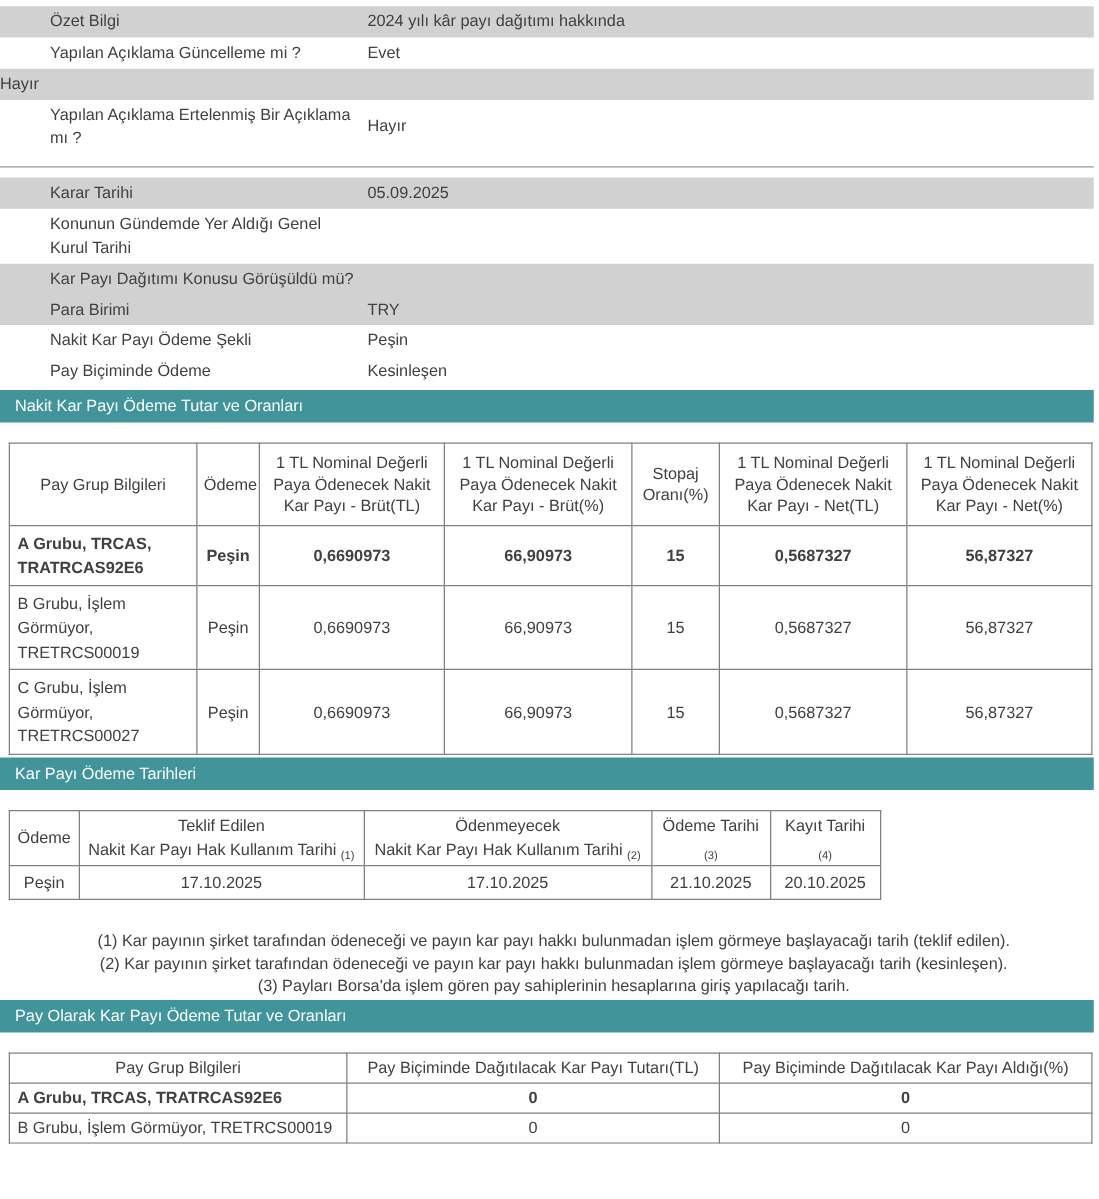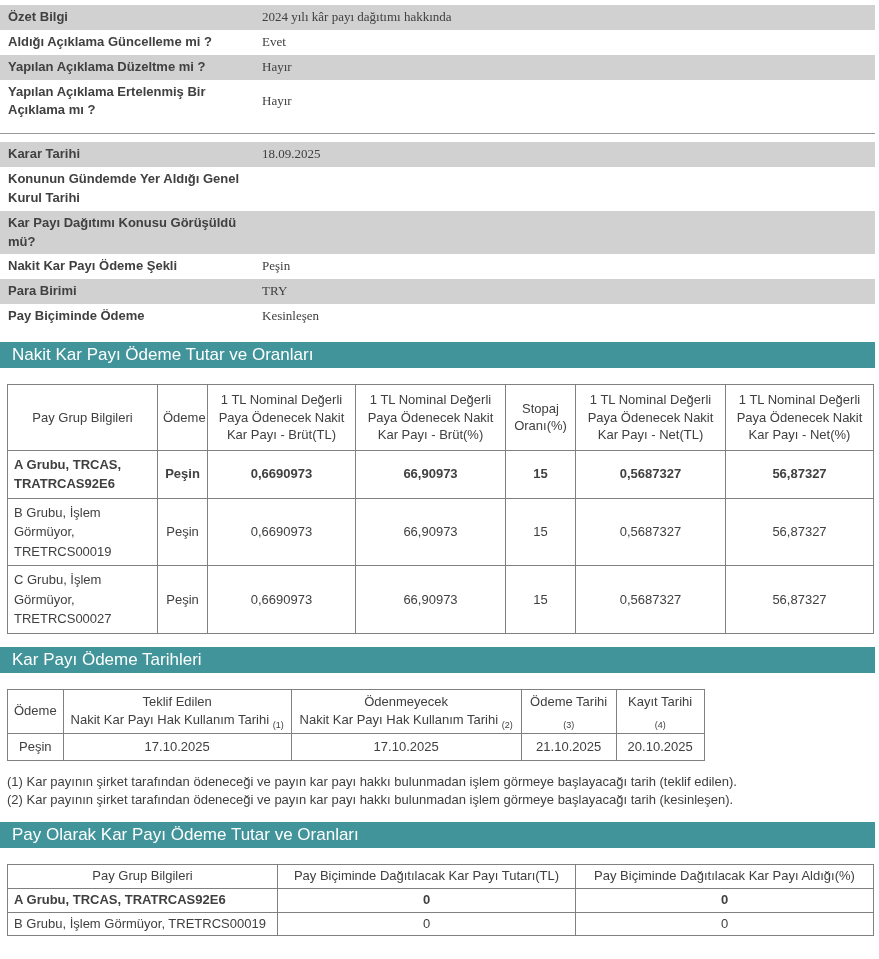--- a/index.html
+++ b/index.html
@@ -12,35 +12,35 @@
     width: 879px;
   }
   .page { width: 879px; padding-top: 5px; }
 
   
   .kv-row { display: flex; width: 875px; align-items: center; }
   .kv-row.gray { background: #d1d1d1; }
   .kv-label {
     width: 262px; box-sizing: border-box;
     padding: 3px 10px 3px 8px;
-    font-weight: bold; line-height: 1.45;
-  }
-  .kv-value { flex: 1; padding: 3px 0; line-height: 1.45; font-family: Liberation Serif, serif; }
+    font-weight: normal; line-height: 1.45; margin-left: 32px;
+  }
+  .kv-value { flex: 1; padding: 3px 0; line-height: 1.45; }
 
   .separator {
     width: 875px; border-top: 1px solid #9a9a9a;
     margin: 10px 0 8px 0; height: 0;
   }
 
   
   .section-band {
     width: 875px; box-sizing: border-box;
     background: #40949a; color: #ffffff;
-    padding: 6px 12px; margin-top: 13px;
-    font-size: 17px; line-height: 14px;
+    padding: 6px 12px; margin-top: 2px;
+    font-size: 13px; line-height: 14px;
   }
 
   table {
     border-collapse: collapse;
     margin: 16px 0 0 7px;
     color: #404040;
     font-size: 13px;
   }
   th, td {
     border: 1px solid #808080;
@@ -56,64 +56,63 @@
 
   .t1 { width: 866px; table-layout: fixed; }
   .t1 th { line-height: 1.35; padding: 6px 5px; }
 
   .t2 th { line-height: 1.45; padding: 3px 6px; }
   .t2 td { padding: 3px 6px; }
 
   .t3 { width: 866px; table-layout: fixed; }
   .t3 th, .t3 td { padding: 3px 6px; line-height: 1.3; }
 
-  .footnotes { margin: 12px 0 0 7px; }
+  .footnotes { margin: 24px 0 0 7px; text-align: center; }
   .footnote { line-height: 18px; margin: 0; }
 </style>
 </head>
 <body>
 
 <div class="page">
 
   <div class="kv-row gray">
     <div class="kv-label">Özet Bilgi</div>
     <div class="kv-value">2024 yılı kâr payı dağıtımı hakkında</div>
   </div>
   <div class="kv-row">
-    <div class="kv-label">Aldığı Açıklama Güncelleme mi ?</div>
+    <div class="kv-label">Yapılan Açıklama Güncelleme mi ?</div>
     <div class="kv-value">Evet</div>
   </div>
   <div class="kv-row gray">
-    <div class="kv-label">Yapılan Açıklama Düzeltme mi ?</div>
     <div class="kv-value">Hayır</div>
   </div>
   <div class="kv-row">
     <div class="kv-label">Yapılan Açıklama Ertelenmiş Bir Açıklama mı ?</div>
     <div class="kv-value">Hayır</div>
   </div>
 
   <div class="separator"></div>
 
   <div class="kv-row gray">
     <div class="kv-label">Karar Tarihi</div>
-    <div class="kv-value">18.09.2025</div>
+    <div class="kv-value">05.09.2025</div>
   </div>
   <div class="kv-row">
     <div class="kv-label">Konunun Gündemde Yer Aldığı Genel Kurul Tarihi</div>
   </div>
   <div class="kv-row gray">
     <div class="kv-label">Kar Payı Dağıtımı Konusu Görüşüldü mü?</div>
+  </div>
+  <div class="kv-row gray">
+    <div class="kv-label">Para Birimi</div>
+    <div class="kv-value">TRY</div>
   </div>
   <div class="kv-row">
     <div class="kv-label">Nakit Kar Payı Ödeme Şekli</div>
     <div class="kv-value">Peşin</div>
-  </div>
-  <div class="kv-row gray">
-    <div class="kv-label">Para Birimi</div>
-    <div class="kv-value">TRY</div>
   </div>
   <div class="kv-row">
     <div class="kv-label">Pay Biçiminde Ödeme</div>
     <div class="kv-value">Kesinleşen</div>
   </div>
 
   <div class="section-band">Nakit Kar Payı Ödeme Tutar ve Oranları</div>
 
   <table class="t1">
     <colgroup>
@@ -207,20 +206,21 @@
         <td>17.10.2025</td>
         <td>21.10.2025</td>
         <td>20.10.2025</td>
       </tr>
     </tbody>
   </table>
 
   <div class="footnotes">
     <div class="footnote">(1) Kar payının şirket tarafından ödeneceği ve payın kar payı hakkı bulunmadan işlem görmeye başlayacağı tarih (teklif edilen).</div>
     <div class="footnote">(2) Kar payının şirket tarafından ödeneceği ve payın kar payı hakkı bulunmadan işlem görmeye başlayacağı tarih (kesinleşen).</div>
+    <div class="footnote">(3) Payları Borsa'da işlem gören pay sahiplerinin hesaplarına giriş yapılacağı tarih.</div>
   </div>
 
   <div class="section-band">Pay Olarak Kar Payı Ödeme Tutar ve Oranları</div>
 
   <table class="t3">
     <colgroup>
       <col style="width:270px">
         <col style="width:298px">
         <col style="width:298px">
     </colgroup>

